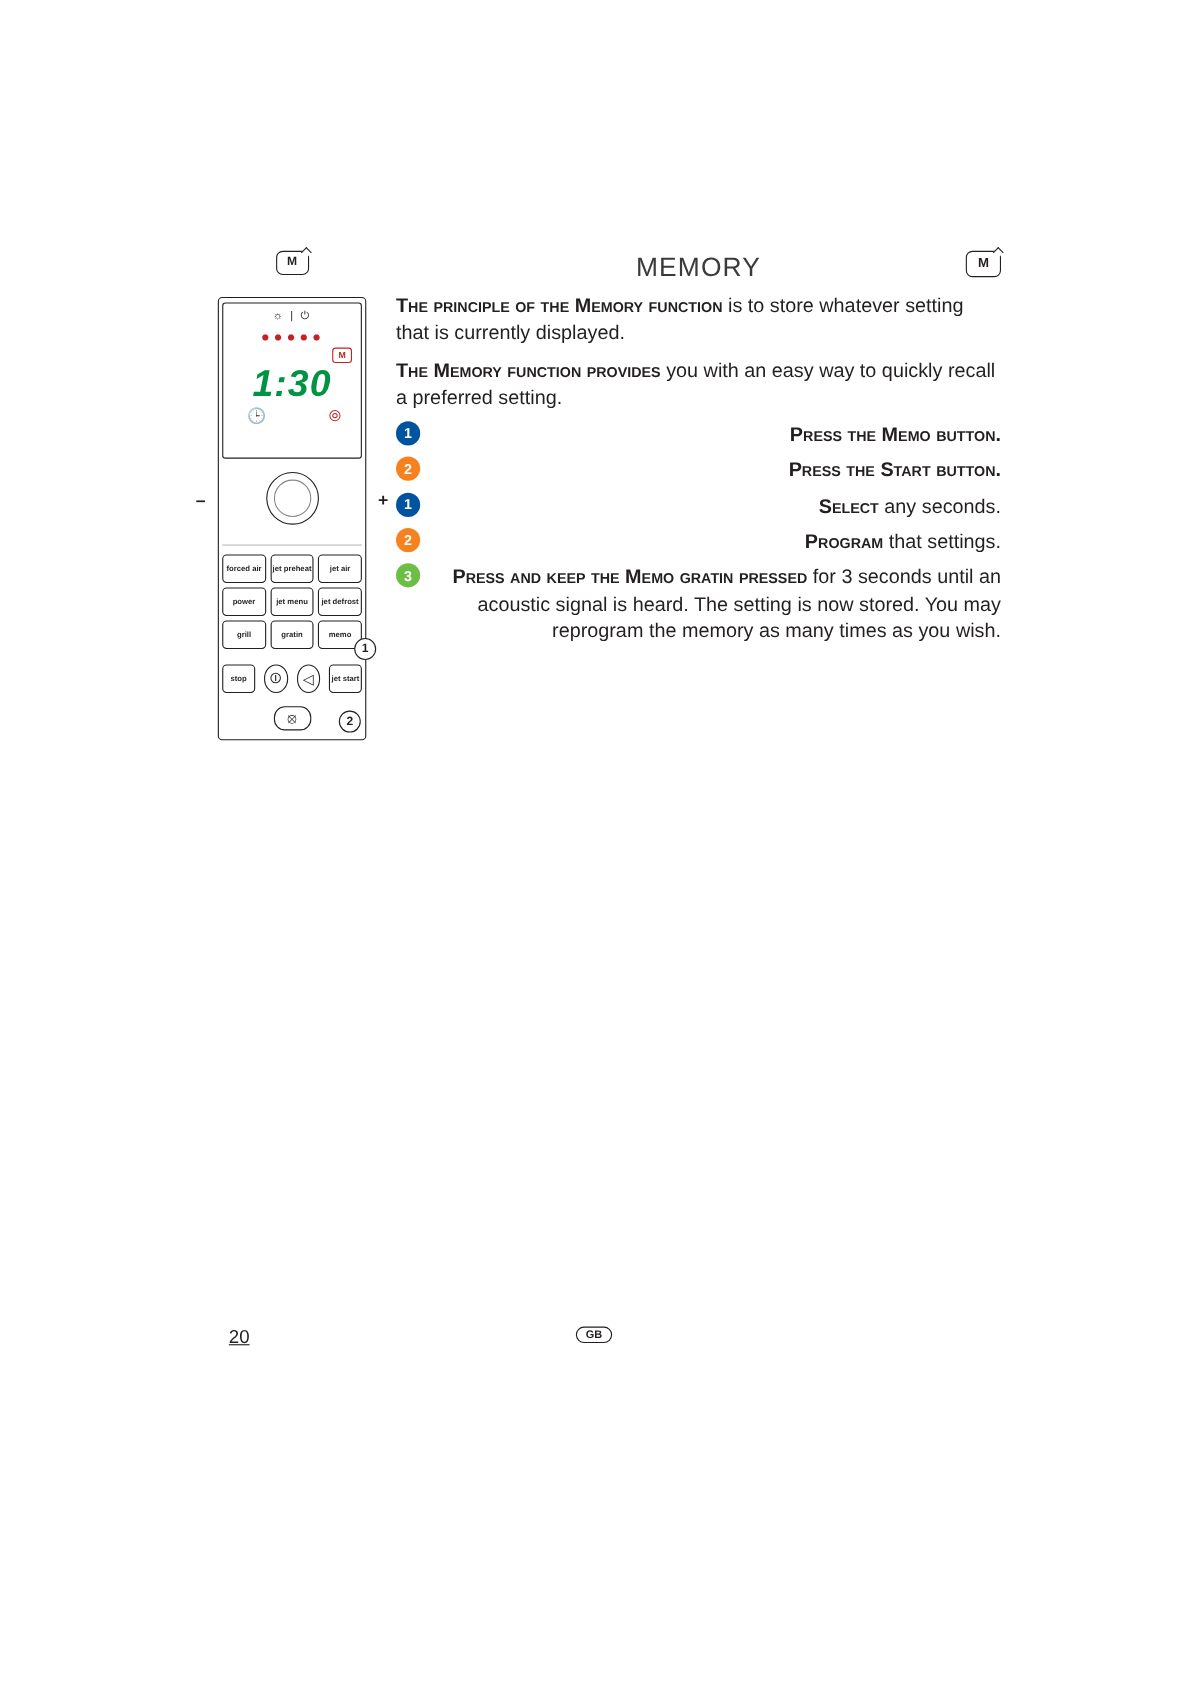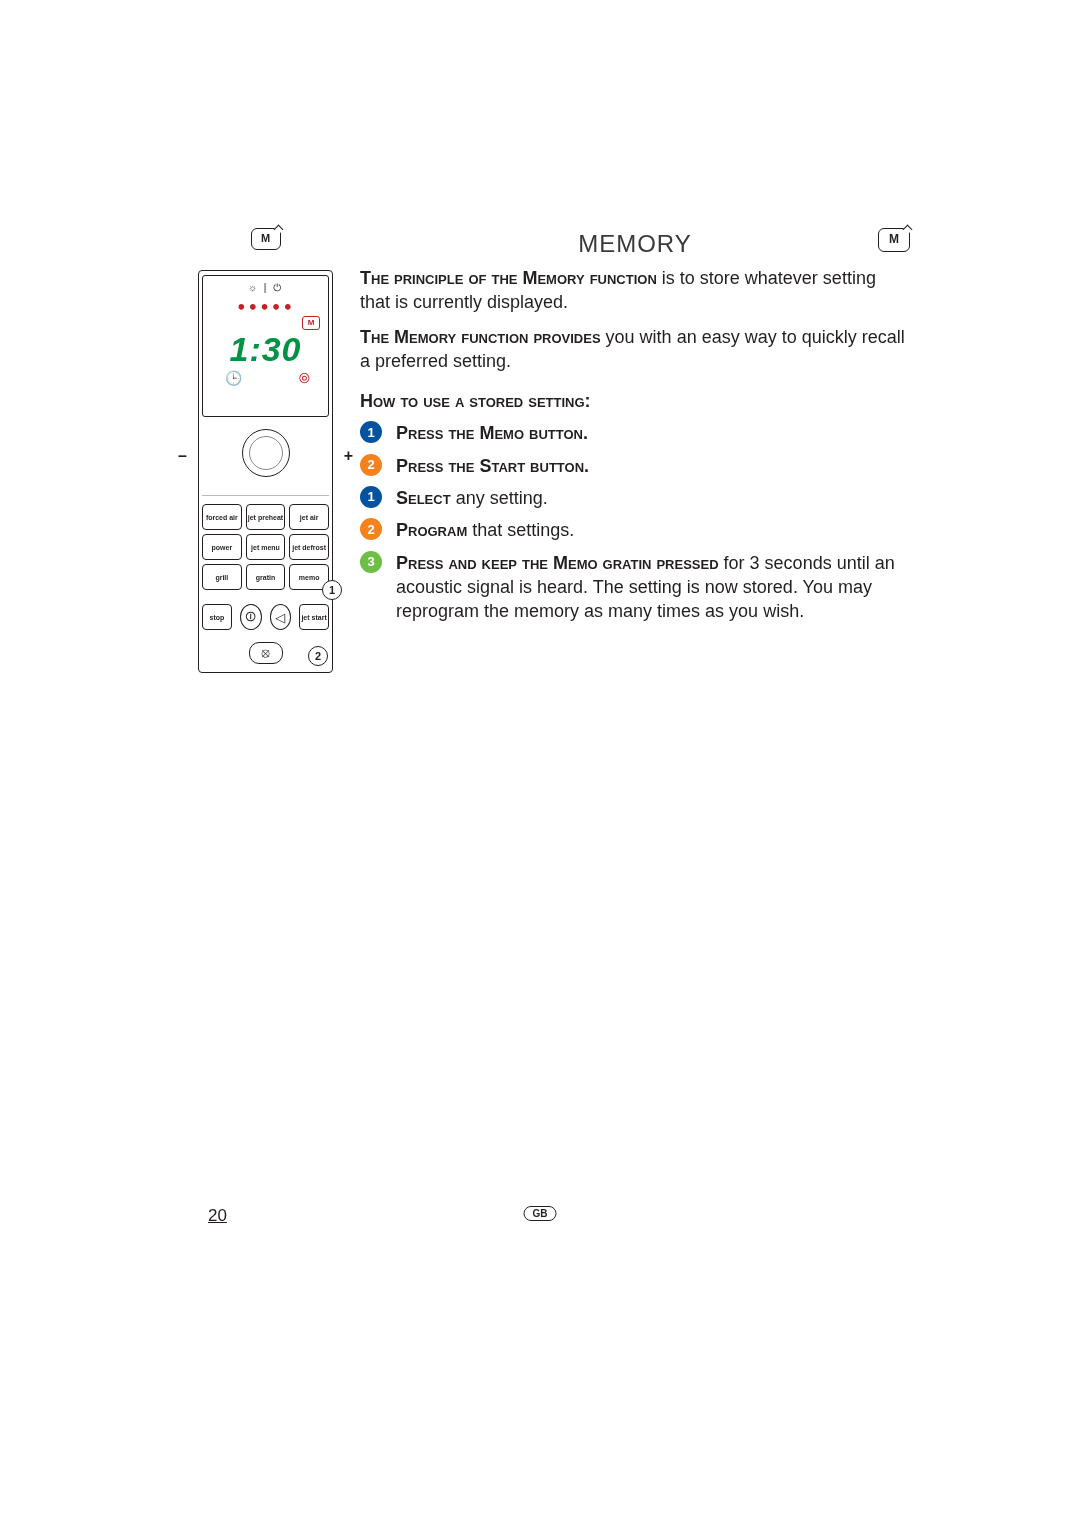--- a/index.html
+++ b/index.html
@@ -153,21 +153,21 @@
   }
   .title-row{position:relative;height:34px;}
   .title{
     text-align:center;font-size:24px;letter-spacing:1px;color:#3a3a3a;
   }
   .title-chip{position:absolute;right:0;top:0;width:30px;height:22px;border:1.5px solid #231f20;border-radius:6px;font:700 12px Arial;text-align:center;line-height:20px;}
   .title-chip::after{content:"";position:absolute;right:-2px;top:-3px;width:6px;height:6px;border-top:1.5px solid #231f20;border-right:1.5px solid #231f20;transform:rotate(-45deg);background:#fff;}
   .para{margin:4px 0 10px 0;}
   .sub{font-weight:700;font-variant:small-caps;margin-top:16px;margin-bottom:8px;}
   .step{display:flex;gap:14px;margin:8px 0;}
-  .step .txt{flex:1;}
+  .step .txt{flex:1;text-align:right;}
   .b{font-weight:700;}
 
   
   .footer{
     position:absolute;left:0;right:0;top:1206px;
     font-size:17px;color:#231f20;
   }
   .pgnum{position:absolute;left:208px;text-decoration:underline;}
   .lang{
     position:absolute;left:50%;transform:translateX(-50%);
@@ -237,35 +237,34 @@
       <div class="title-chip">M</div>
     </div>
 
     <p class="para">
       <span class="b sc">The principle of the Memory function</span><span> is to store whatever setting that is currently displayed.</span>
     </p>
     <p class="para">
       <span class="b sc">The Memory function provides</span><span> you with an easy way to quickly recall a preferred setting.</span>
     </p>
 
-    <div class="sub">How to use a stored setting:</div>
 
     <div class="step">
       <span class="num-badge blue">1</span>
       <span class="txt b sc">Press the Memo button.</span>
     </div>
     <div class="step">
       <span class="num-badge orange">2</span>
       <span class="txt b sc">Press the Start button.</span>
     </div>
 
 
     <div class="step">
       <span class="num-badge blue">1</span>
-      <span class="txt"><span class="b sc">Select</span><span> any setting.</span></span>
+      <span class="txt"><span class="b sc">Select</span><span> any seconds.</span></span>
     </div>
     <div class="step">
       <span class="num-badge orange">2</span>
       <span class="txt"><span class="b sc">Program</span><span> that settings.</span></span>
     </div>
     <div class="step">
       <span class="num-badge green">3</span>
       <span class="txt"><span class="b sc">Press and keep the Memo gratin pressed</span><span> for 3 seconds until an acoustic signal is heard. The setting is now stored.  You may reprogram the memory as many times as you wish.</span></span>
     </div>
 

